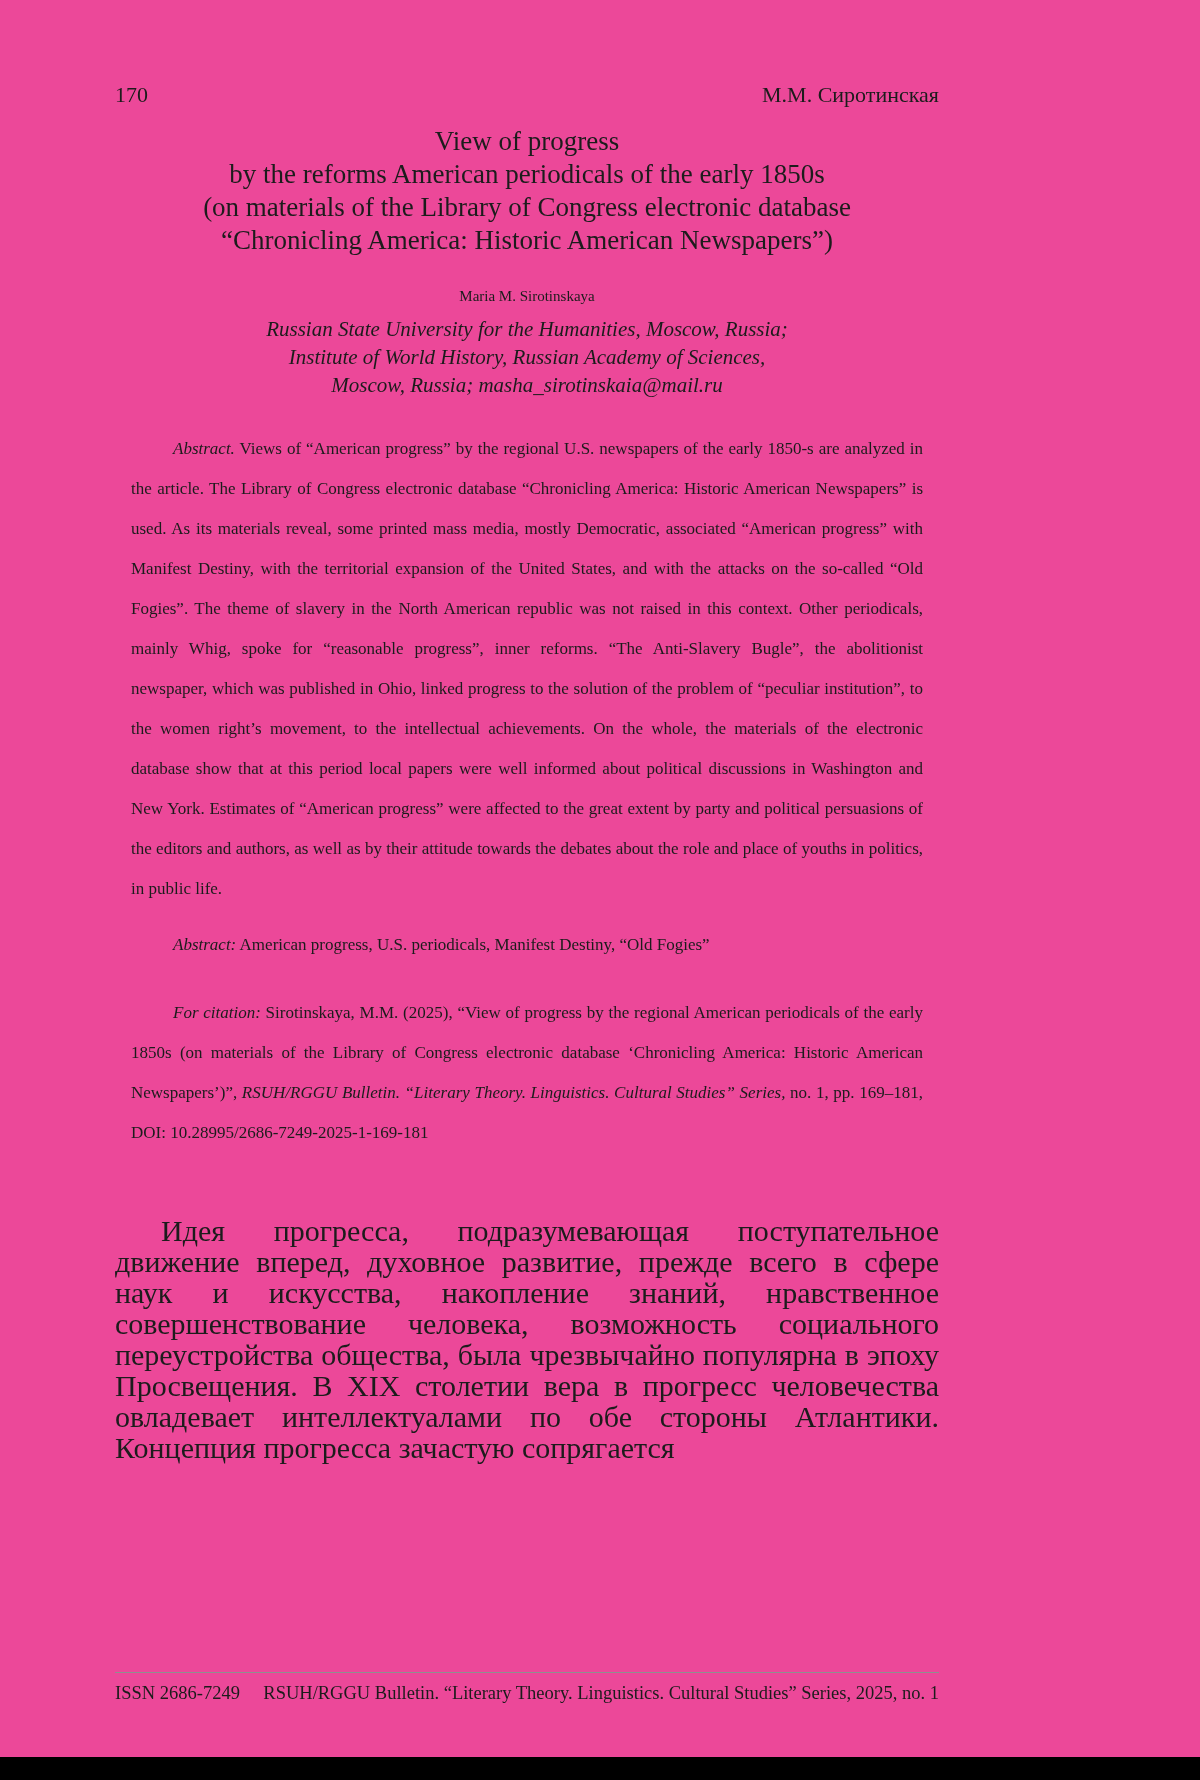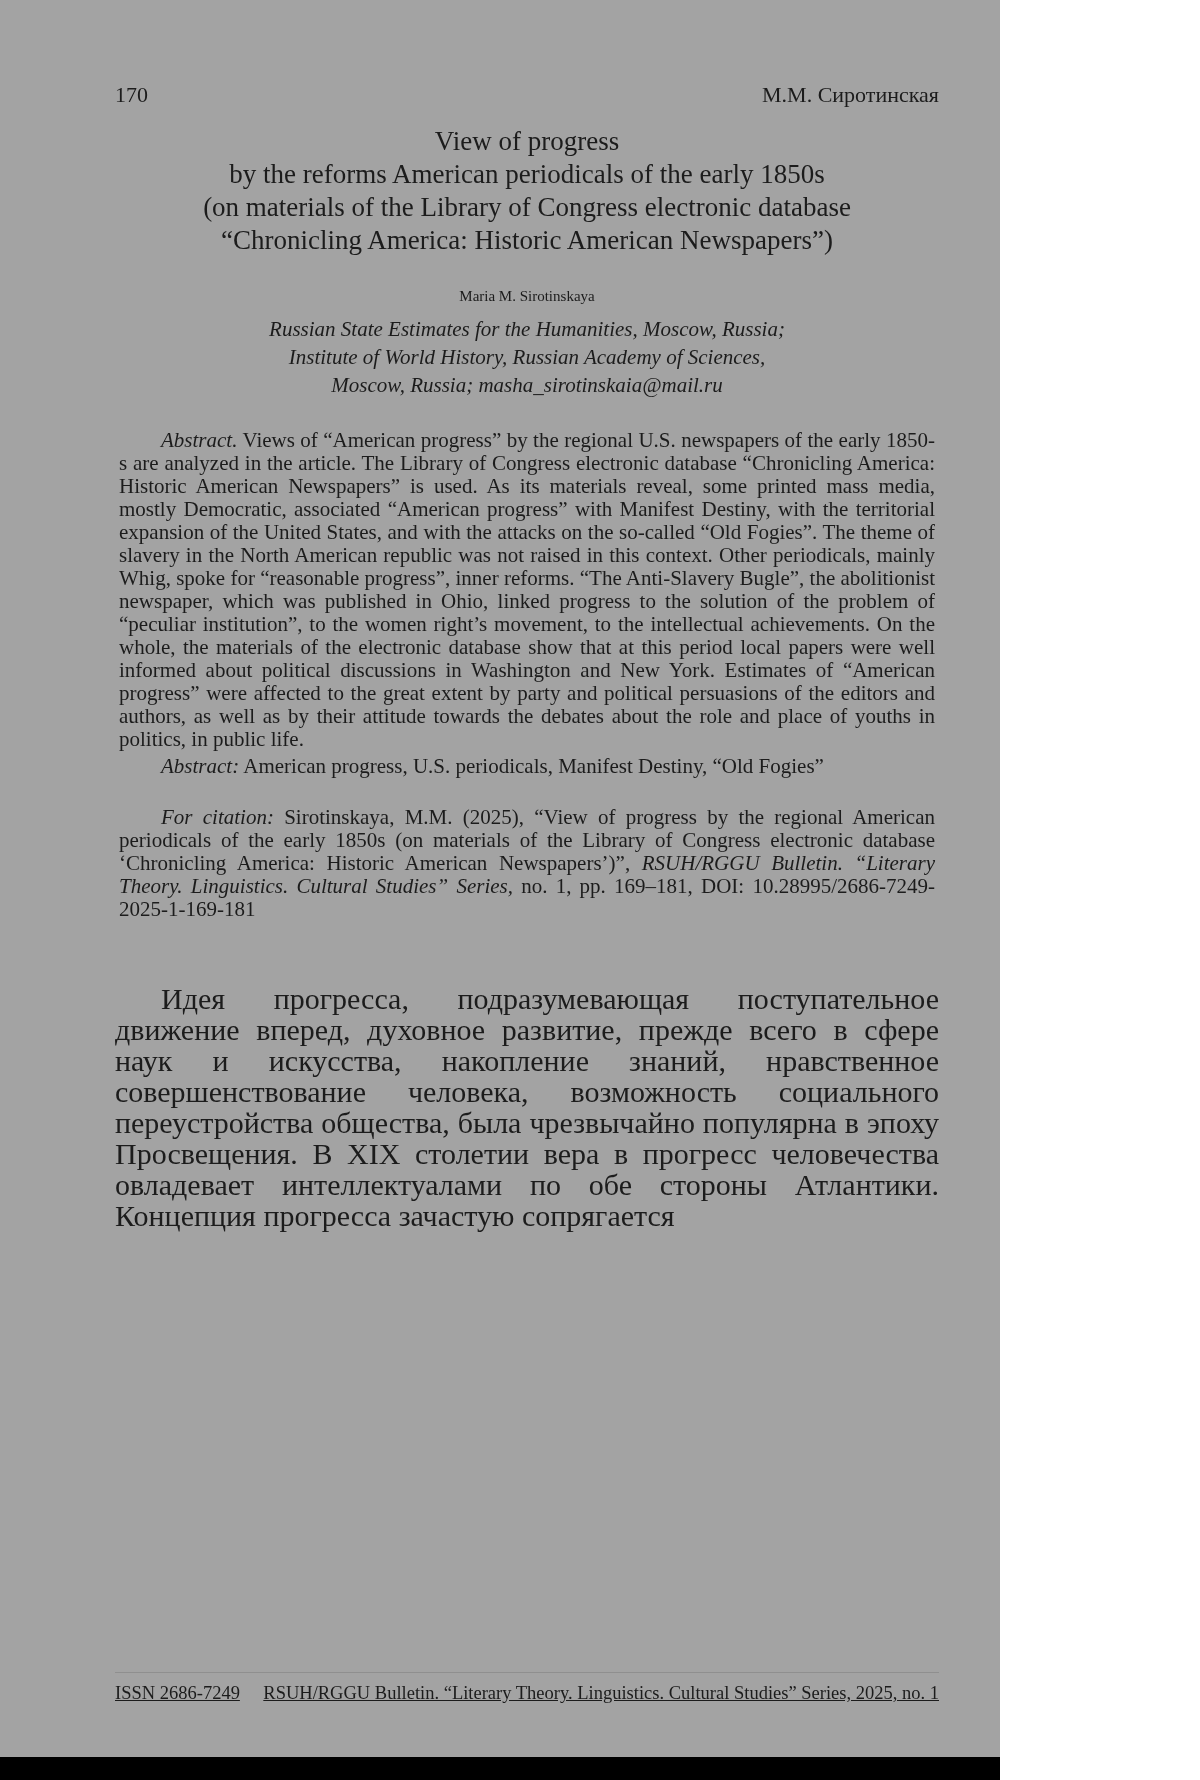--- a/index.html
+++ b/index.html
@@ -2,23 +2,23 @@
 <html><head>
 <meta charset="utf-8">
 <style>
   html, body {
     margin: 0;
     padding: 0;
     background: #ffffff;
   }
   .page {
     position: relative;
-    width: 1000px;
+    width: 1200px;
     height: 1780px;
-    background: #a3a3a3;
+    background: #ec4899;
     font-family: "Liberation Serif", "DejaVu Serif", serif;
     color: #1c1c1c;
     overflow: hidden;
   }
   .content {
     position: absolute;
     left: 115px;
     top: 0;
     width: 824px;
   }
@@ -42,25 +42,25 @@
     line-height: 30px;
   }
   .affiliation {
     margin-top: 4px;
     text-align: center;
     font-style: italic;
     font-size: 21px;
     line-height: 28px;
   }
   .para {
-    font-size: 21px;
-    line-height: 23px;
+    font-size: 17px;
+    line-height: 40px;
     text-align: justify;
     text-indent: 42px;
-    margin: 4px;
+    margin: 16px;
   }
   .abstract-block {
     margin-top: 30px;
   }
   .citation-block {
     margin-top: 28px;
   }
   .italic { font-style: italic; }
   .body-ru {
     margin-top: 62px;
@@ -73,21 +73,20 @@
     position: absolute;
     left: 115px;
     top: 1672px;
     width: 824px;
     border-top: 1px solid #8f8f8f;
     padding-top: 10px;
     font-size: 18.5px;
     display: flex;
     justify-content: space-between;
     white-space: nowrap;
-    text-decoration: underline;
   }
   .scan-bar {
     position: absolute;
     left: 0;
     bottom: 0;
     width: 100%;
     height: 23px;
     background: #000000;
   }
 </style>
@@ -105,21 +104,21 @@
     <div class="article-title">
       <div>View of progress</div>
       <div>by the reforms American periodicals of the early 1850s</div>
       <div>(on materials of the Library of Congress electronic database</div>
       <div>“Chronicling America: Historic American Newspapers”)</div>
     </div>
 
     <div class="author-name">Maria M. Sirotinskaya</div>
 
     <div class="affiliation">
-      <div>Russian State Estimates for the Humanities, Moscow, Russia;</div>
+      <div>Russian State University for the Humanities, Moscow, Russia;</div>
       <div>Institute of World History, Russian Academy of Sciences,</div>
       <div>Moscow, Russia; masha_sirotinskaia@mail.ru</div>
     </div>
 
     <div class="abstract-block">
       <p class="para"><span class="italic">Abstract.</span><span> Views of “American progress” by the regional U.S. newspapers of the early 1850-s are analyzed in the article. The Library of Congress electronic database “Chronicling America: Historic American Newspapers” is used. As its materials reveal, some printed mass media, mostly Democratic, associated “American progress” with Manifest Destiny, with the territorial expansion of the United States, and with the attacks on the so-called “Old Fogies”. The theme of slavery in the North American republic was not raised in this context. Other periodicals, mainly Whig, spoke for “reasonable progress”, inner reforms. “The Anti-Slavery Bugle”, the abolitionist newspaper, which was published in Ohio, linked progress to the solution of the problem of “peculiar institution”, to the women right’s movement, to the intellectual achievements. On the whole, the materials of the electronic database show that at this period local papers were well informed about political discussions in Washington and New York. Estimates of “American progress” were affected to the great extent by party and political persuasions of the editors and authors, as well as by their attitude towards the debates about the role and place of youths in politics, in public life.</span></p>
       <p class="para"><span class="italic">Abstract:</span><span> American progress, U.S. periodicals, Manifest Destiny, “Old Fogies”</span></p>
     </div>
 
     <div class="citation-block">

